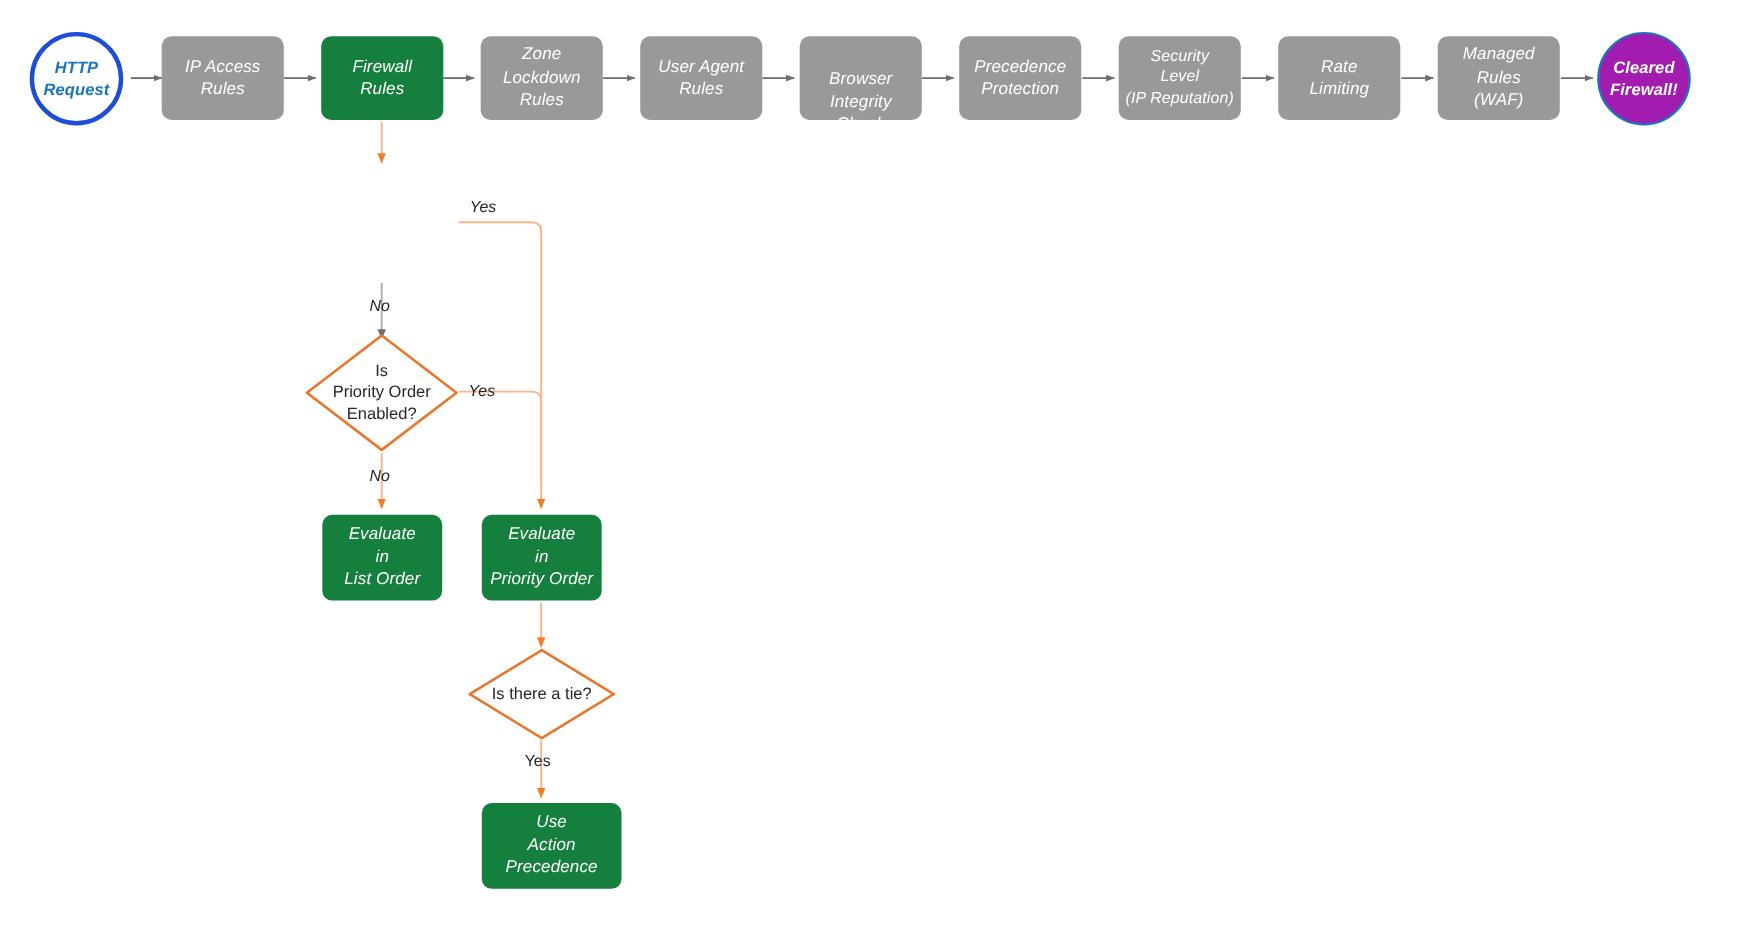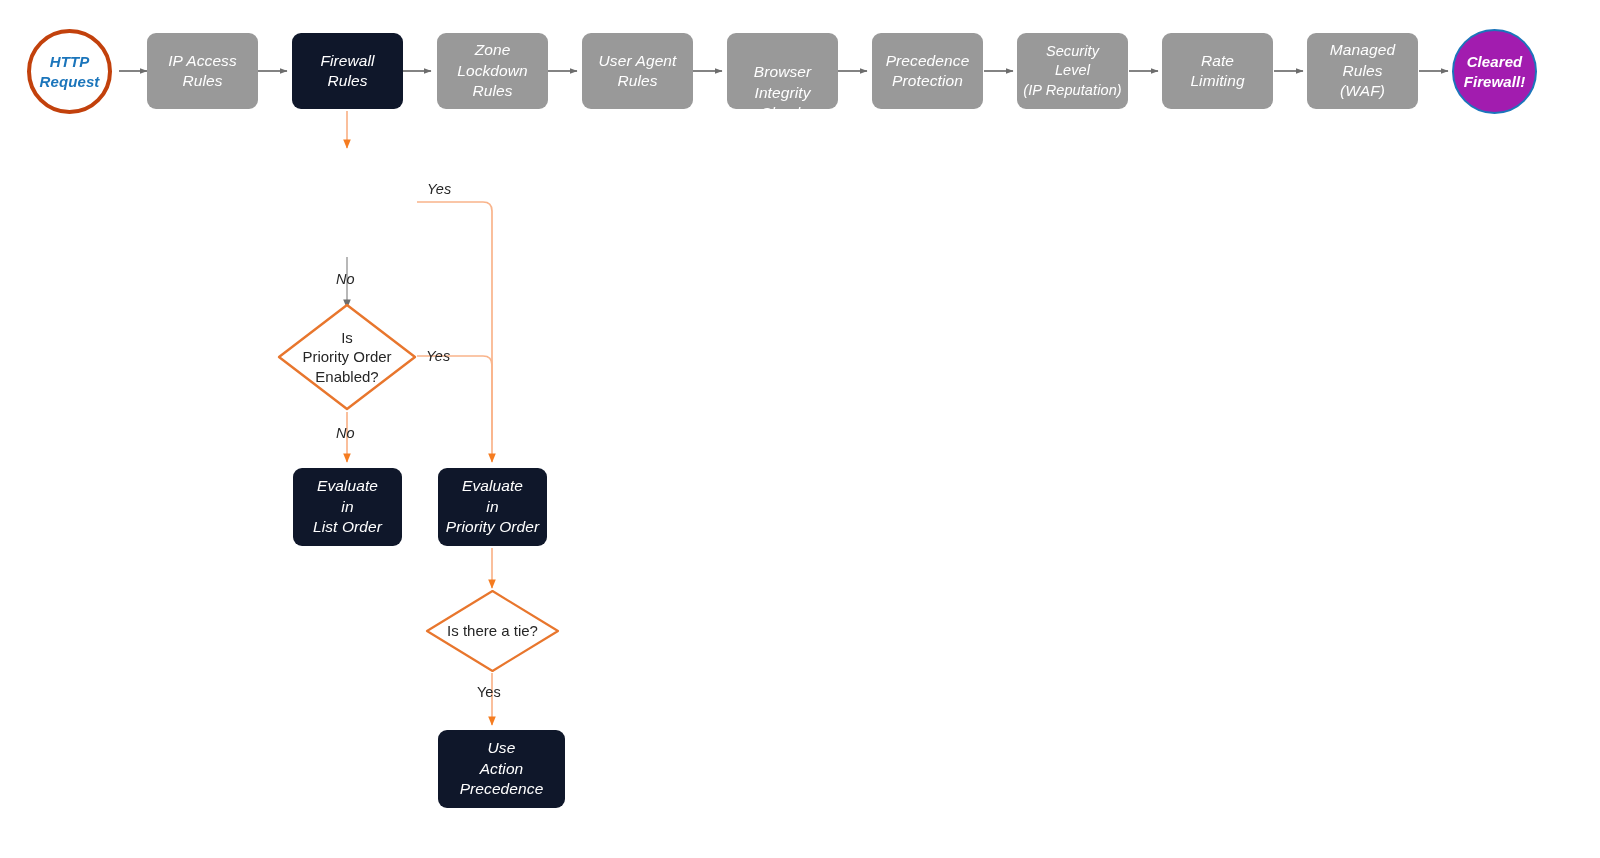--- a/index.html
+++ b/index.html
@@ -38,40 +38,40 @@
     justify-content: center;
     text-align: center;
     font-style: italic;
     font-size: 15.5px;
     line-height: 1.32;
     color: #ffffff;
     letter-spacing: 0.1px;
     padding: 2px 5px;
   }
   .node-box.grey   { background: #999999; }
-  .node-box.orange { background: #0f172a; }
+  .node-box.orange { background: #15803d; }
 
   
   .node-circle {
     position: absolute;
     box-sizing: border-box;
     border-radius: 50%;
     display: flex;
     align-items: center;
     justify-content: center;
     text-align: center;
     font-style: italic;
     font-weight: bold;
     font-size: 15px;
     line-height: 1.28;
     letter-spacing: 0.1px;
   }
   .node-circle.outline {
     background: #ffffff;
-    border: 4px solid #c2410c;
+    border: 4px solid #1d4ed8;
     color: #1B75BB;
   }
   .node-circle.filled {
     background: #a21caf;
     border: 2px solid #1B75BB;
     color: #ffffff;
   }
 
   
   .node-diamond {

